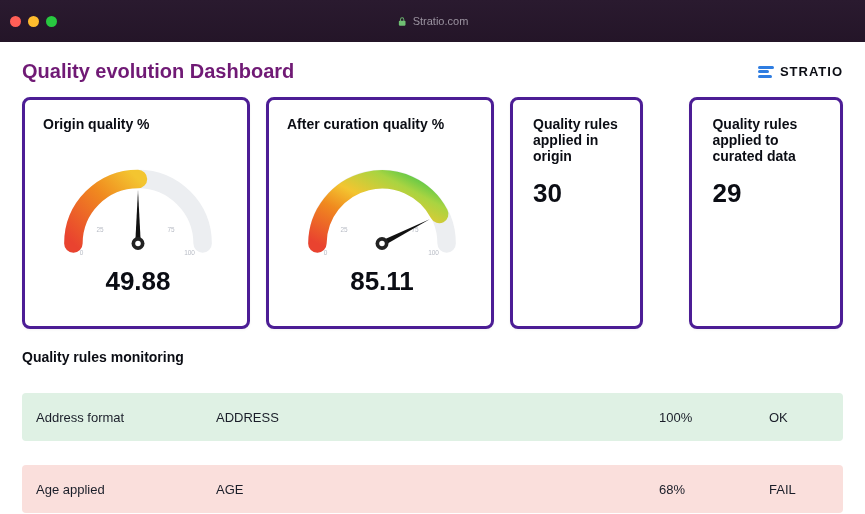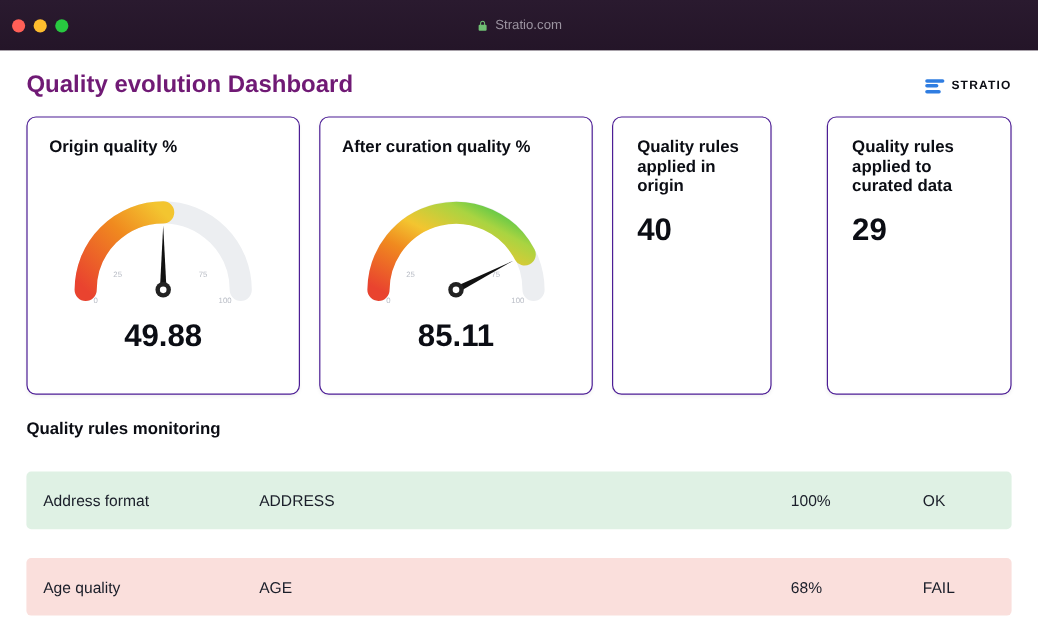--- a/index.html
+++ b/index.html
@@ -39,38 +39,38 @@
   }
   .header {
     display:flex; justify-content:space-between; align-items:center;
     margin-bottom: 14px;
   }
   .page-title {
     font-size: 20px; font-weight: 700; color:#701a75;
   }
   .brand {
     display:flex; align-items:center; gap:6px;
-    color:#0b0d14; font-size:10px; letter-spacing:1px; font-weight:600;
+    color:#0b0d14; font-size:13px; letter-spacing:1px; font-weight:600;
   }
   .brand-mark {
     width:16px; height:12px; position:relative;
   }
   .brand-mark span {
     position:absolute; left:0; right:0; height:3px; border-radius:2px;
   }
   .brand-mark .b1 { top:0; background:#2f7de1; }
   .brand-mark .b2 { top:4.5px; background:#2f7de1; width:70%; }
   .brand-mark .b3 { top:9px; background:#2f7de1; width:85%; }
 
   .grid-top {
     display:flex; gap:16px;
   }
   .card {
     background:#fff;
-    border:1px solid #4c1d95;
+    border:3px solid #4c1d95;
     border-radius:8px;
     box-shadow: 0 1px 3px rgba(0,0,0,.05);
     padding:16px 18px;
   }
   .gauge-card {
     width: 228px;
     height: 232px;
     text-align:center;
   }
   .gauge-card h3 {
@@ -208,38 +208,38 @@
             <circle r="3" fill="#fff"></circle>
           </g>
         </svg>
         <div class="gauge-value">85.11</div>
       </div>
     </div>
 
     <div class="stat-col">
       <div class="card stat-card">
         <h3>Quality rules applied in origin</h3>
-        <div class="stat-val">40</div>
+        <div class="stat-val">30</div>
       </div>
       <div class="card stat-card">
         <h3>Quality rules applied to curated data</h3>
         <div class="stat-val">29</div>
       </div>
     </div>
   </div>
 
   <div class="section-title">Quality rules monitoring</div>
 
   <div id="rules-container">
       <div class="rule-row ok">
         <div class="rc-name">Address format</div>
         <div class="rc-field">ADDRESS</div>
         <div class="rc-pct">100%</div>
         <div class="rc-status">OK</div>
       </div>
       <div class="rule-row fail">
-        <div class="rc-name">Age quality</div>
+        <div class="rc-name">Age applied</div>
         <div class="rc-field">AGE</div>
         <div class="rc-pct">68%</div>
         <div class="rc-status">FAIL</div>
       </div>
     </div>
 </div>
 
 </body></html>

